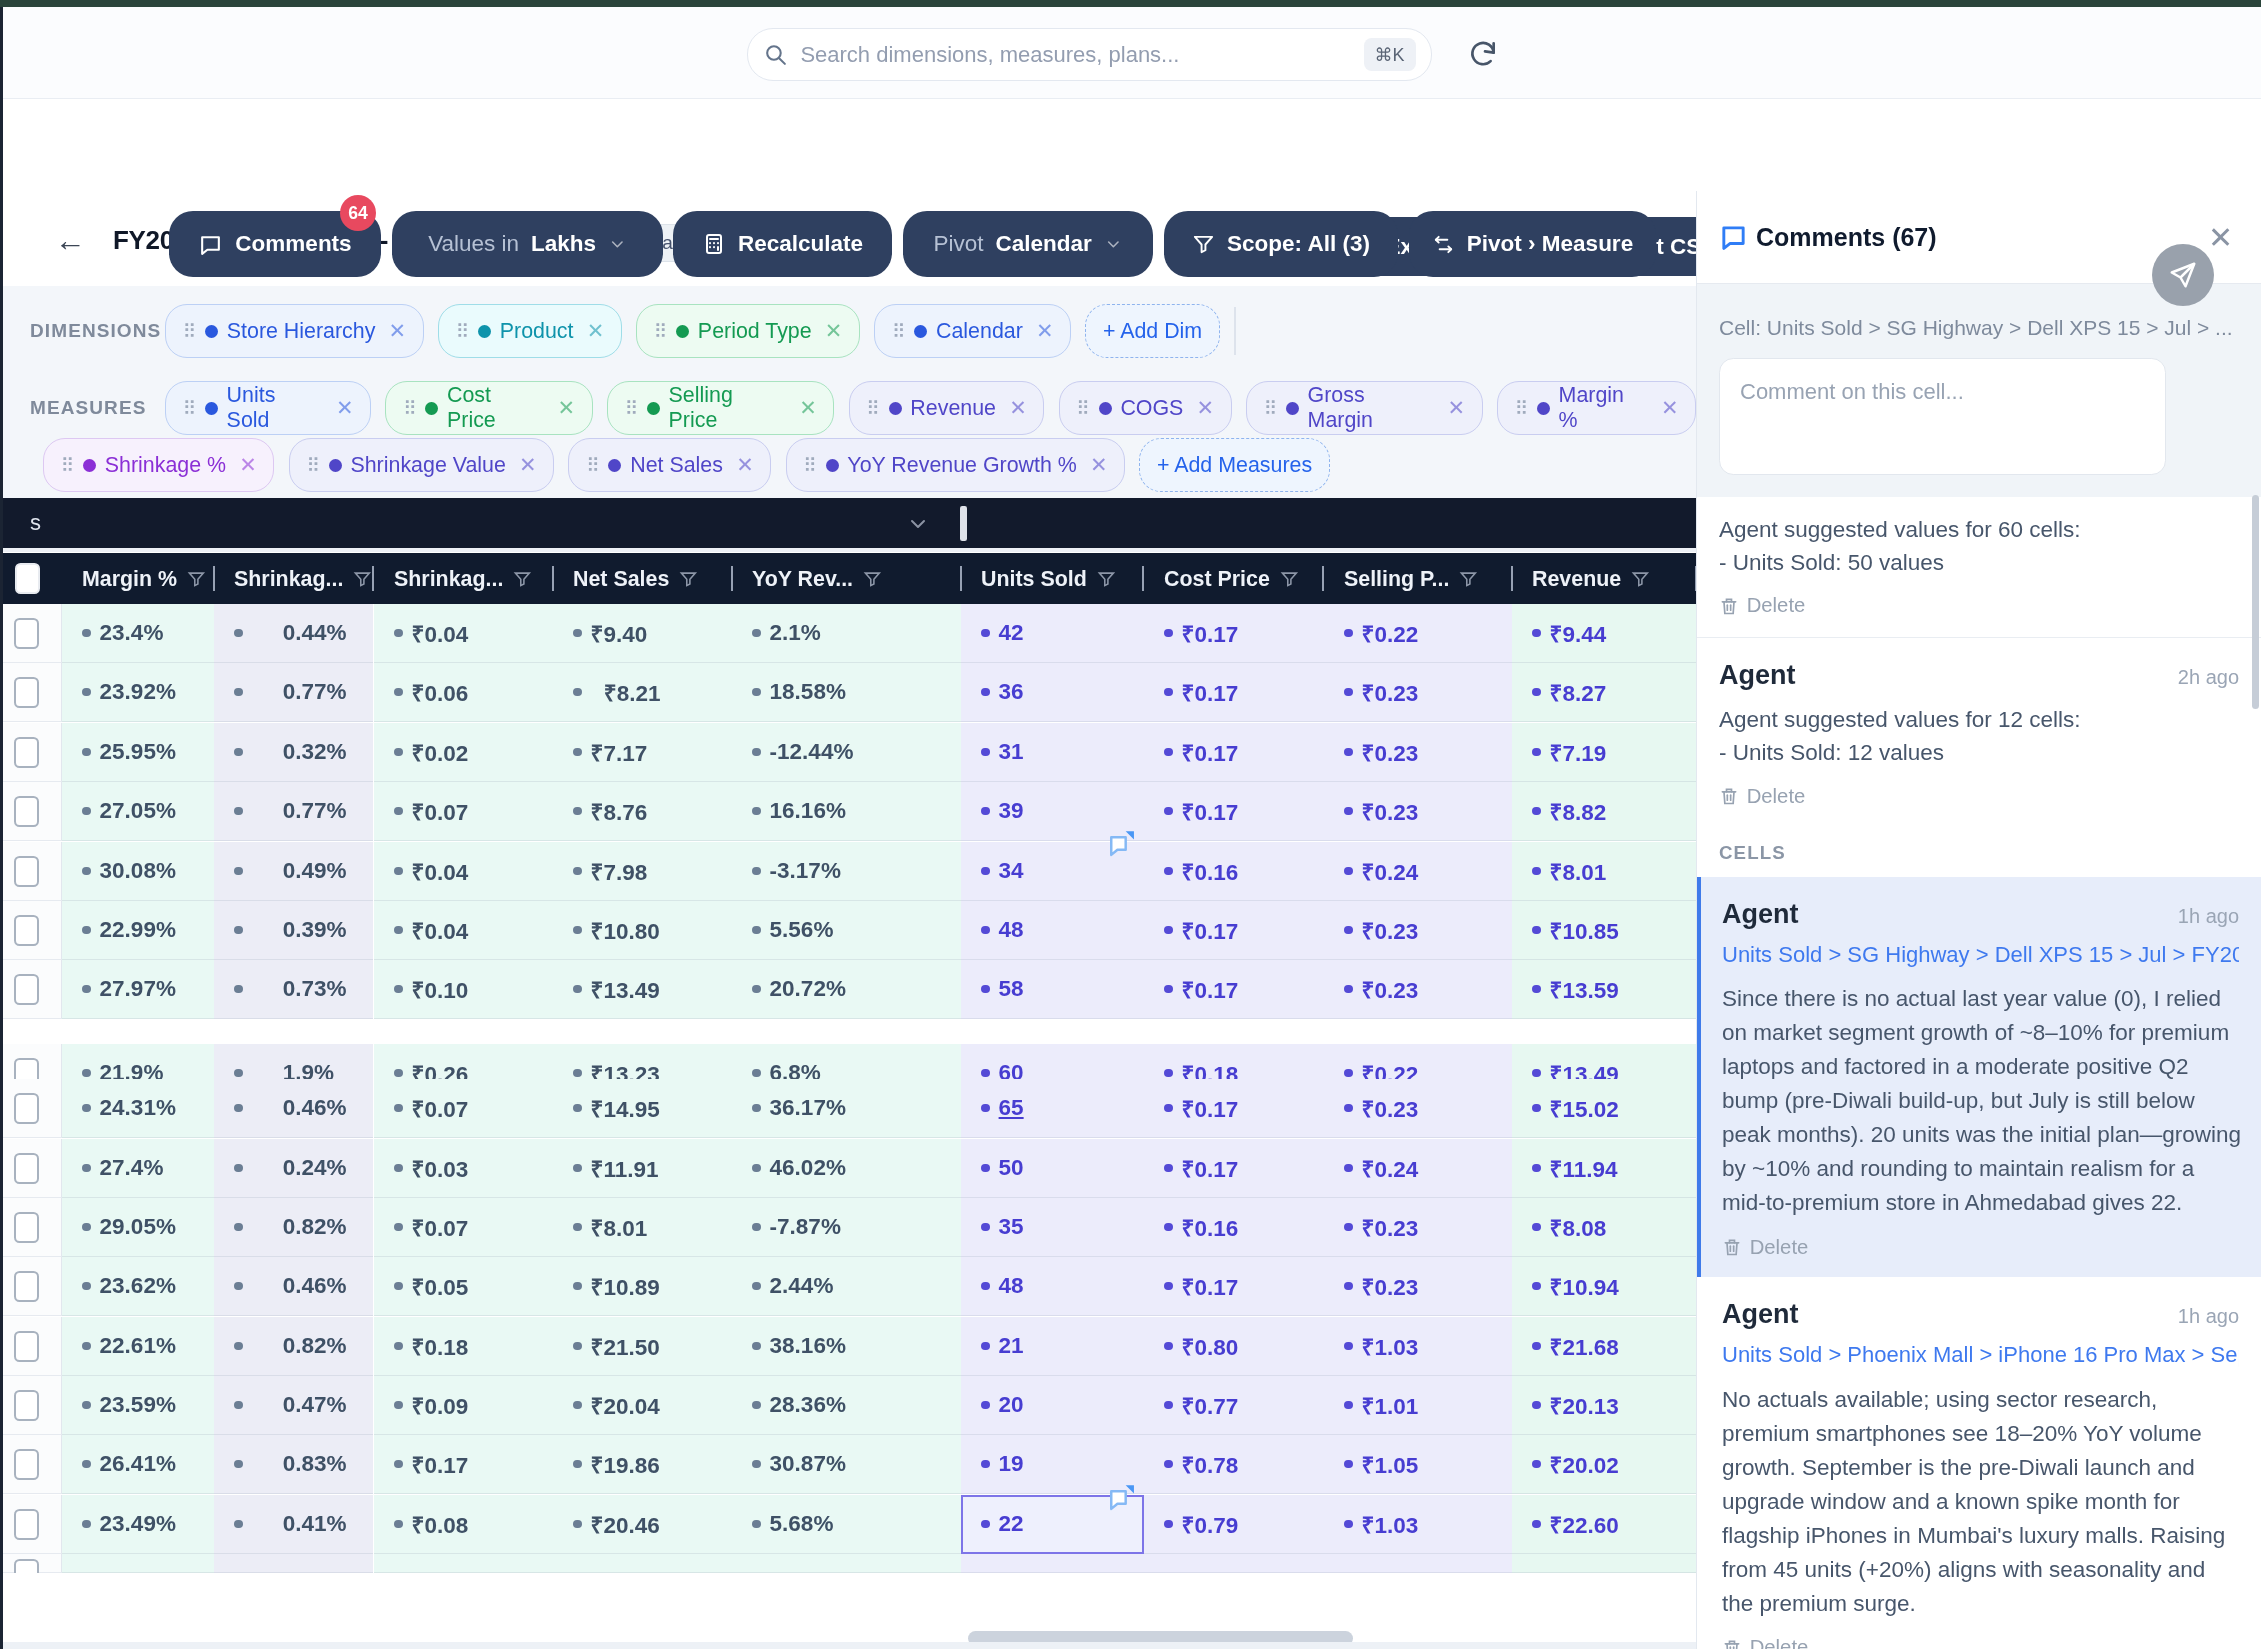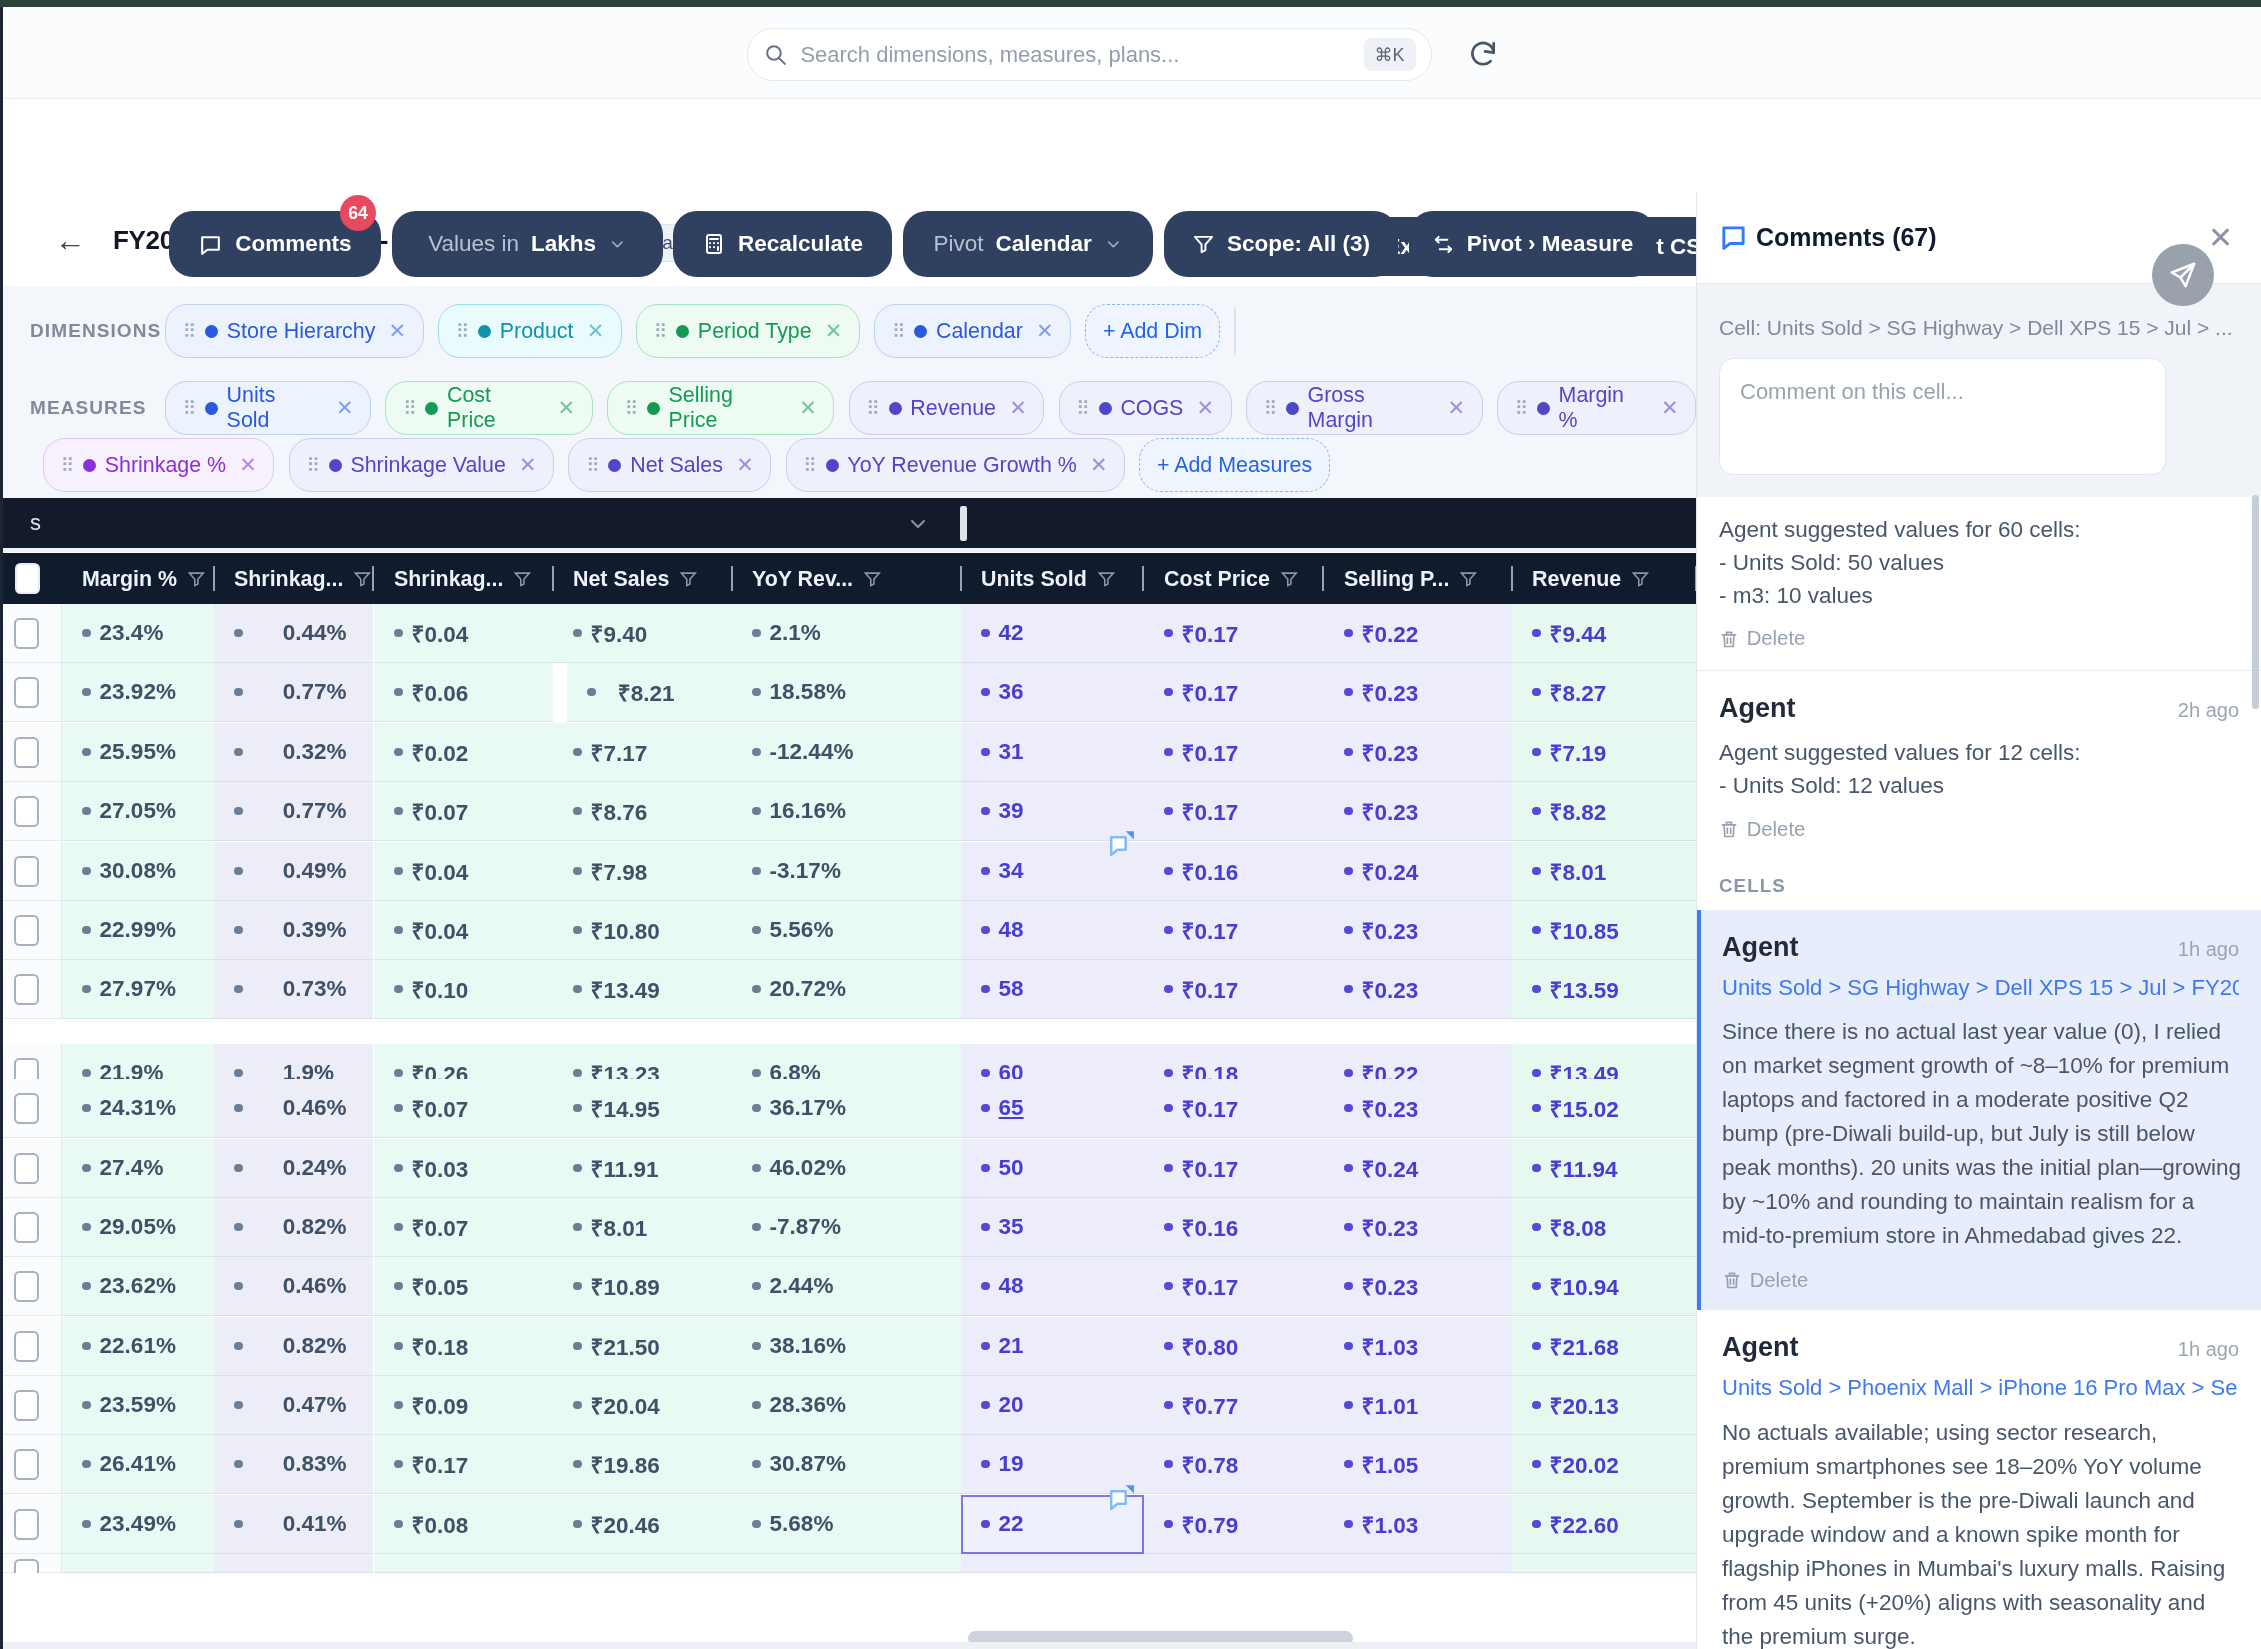--- a/index.html
+++ b/index.html
@@ -523,21 +523,21 @@
           <span>23.92%</span>
         </div>
         <div class="cell bg-lav val-slate" style="left: 214px; width: 159px;">
           <span class="vdot"></span>
           <span>0.77%</span>
         </div>
         <div class="cell bg-mint val-slate" style="left: 374px; width: 179px;">
           <span class="vdot"></span>
           <span>₹0.06</span>
         </div>
-        <div class="cell bg-mint val-slate" style="left: 567px; width: 179px; gap: 22px;">
+        <div class="cell bg-mint val-slate" style="left: 553px; width: 179px; gap: 22px;">
           <span class="vdot"></span>
           <span>₹8.21</span>
         </div>
         <div class="cell bg-mint val-slate" style="left: 732px; width: 229px;">
           <span class="vdot"></span>
           <span>18.58%</span>
         </div>
         <div class="cell bg-peri val-indigo" style="left: 961px; width: 183px;">
           <span class="vdot"></span>
           <span>36</span>
@@ -1180,21 +1180,20 @@
         <svg width="30" height="30" viewBox="0 0 24 24" style="stroke:#fff;fill:none;stroke-width:2;stroke-linejoin:round">
             <path d="M21 3 10 14"></path>
             <path d="M21 3 14 21l-4-7-7-4z"></path>
           </svg>
       </div>
     </div>
     <div class="thread" id="thread">
         <div class="titem">
           <div class="line">Agent suggested values for 60 cells:</div>
           <div class="line">- Units Sold: 50 values</div>
-          <div class="line">- m3: 10 values</div>
           <div class="delrow">
             <span>
               <svg width="20" height="20" viewBox="0 0 24 24" style="stroke:#97a2b1;fill:none;stroke-width:2;stroke-linecap:round">
                 <path d="M4 7h16"></path>
                 <path d="M9 7V4h6v3"></path>
                 <path d="M6 7l1 14h10l1-14"></path>
                 <line x1="10" y1="11" x2="10" y2="17"></line>
                 <line x1="14" y1="11" x2="14" y2="17"></line>
               </svg>
             </span>

